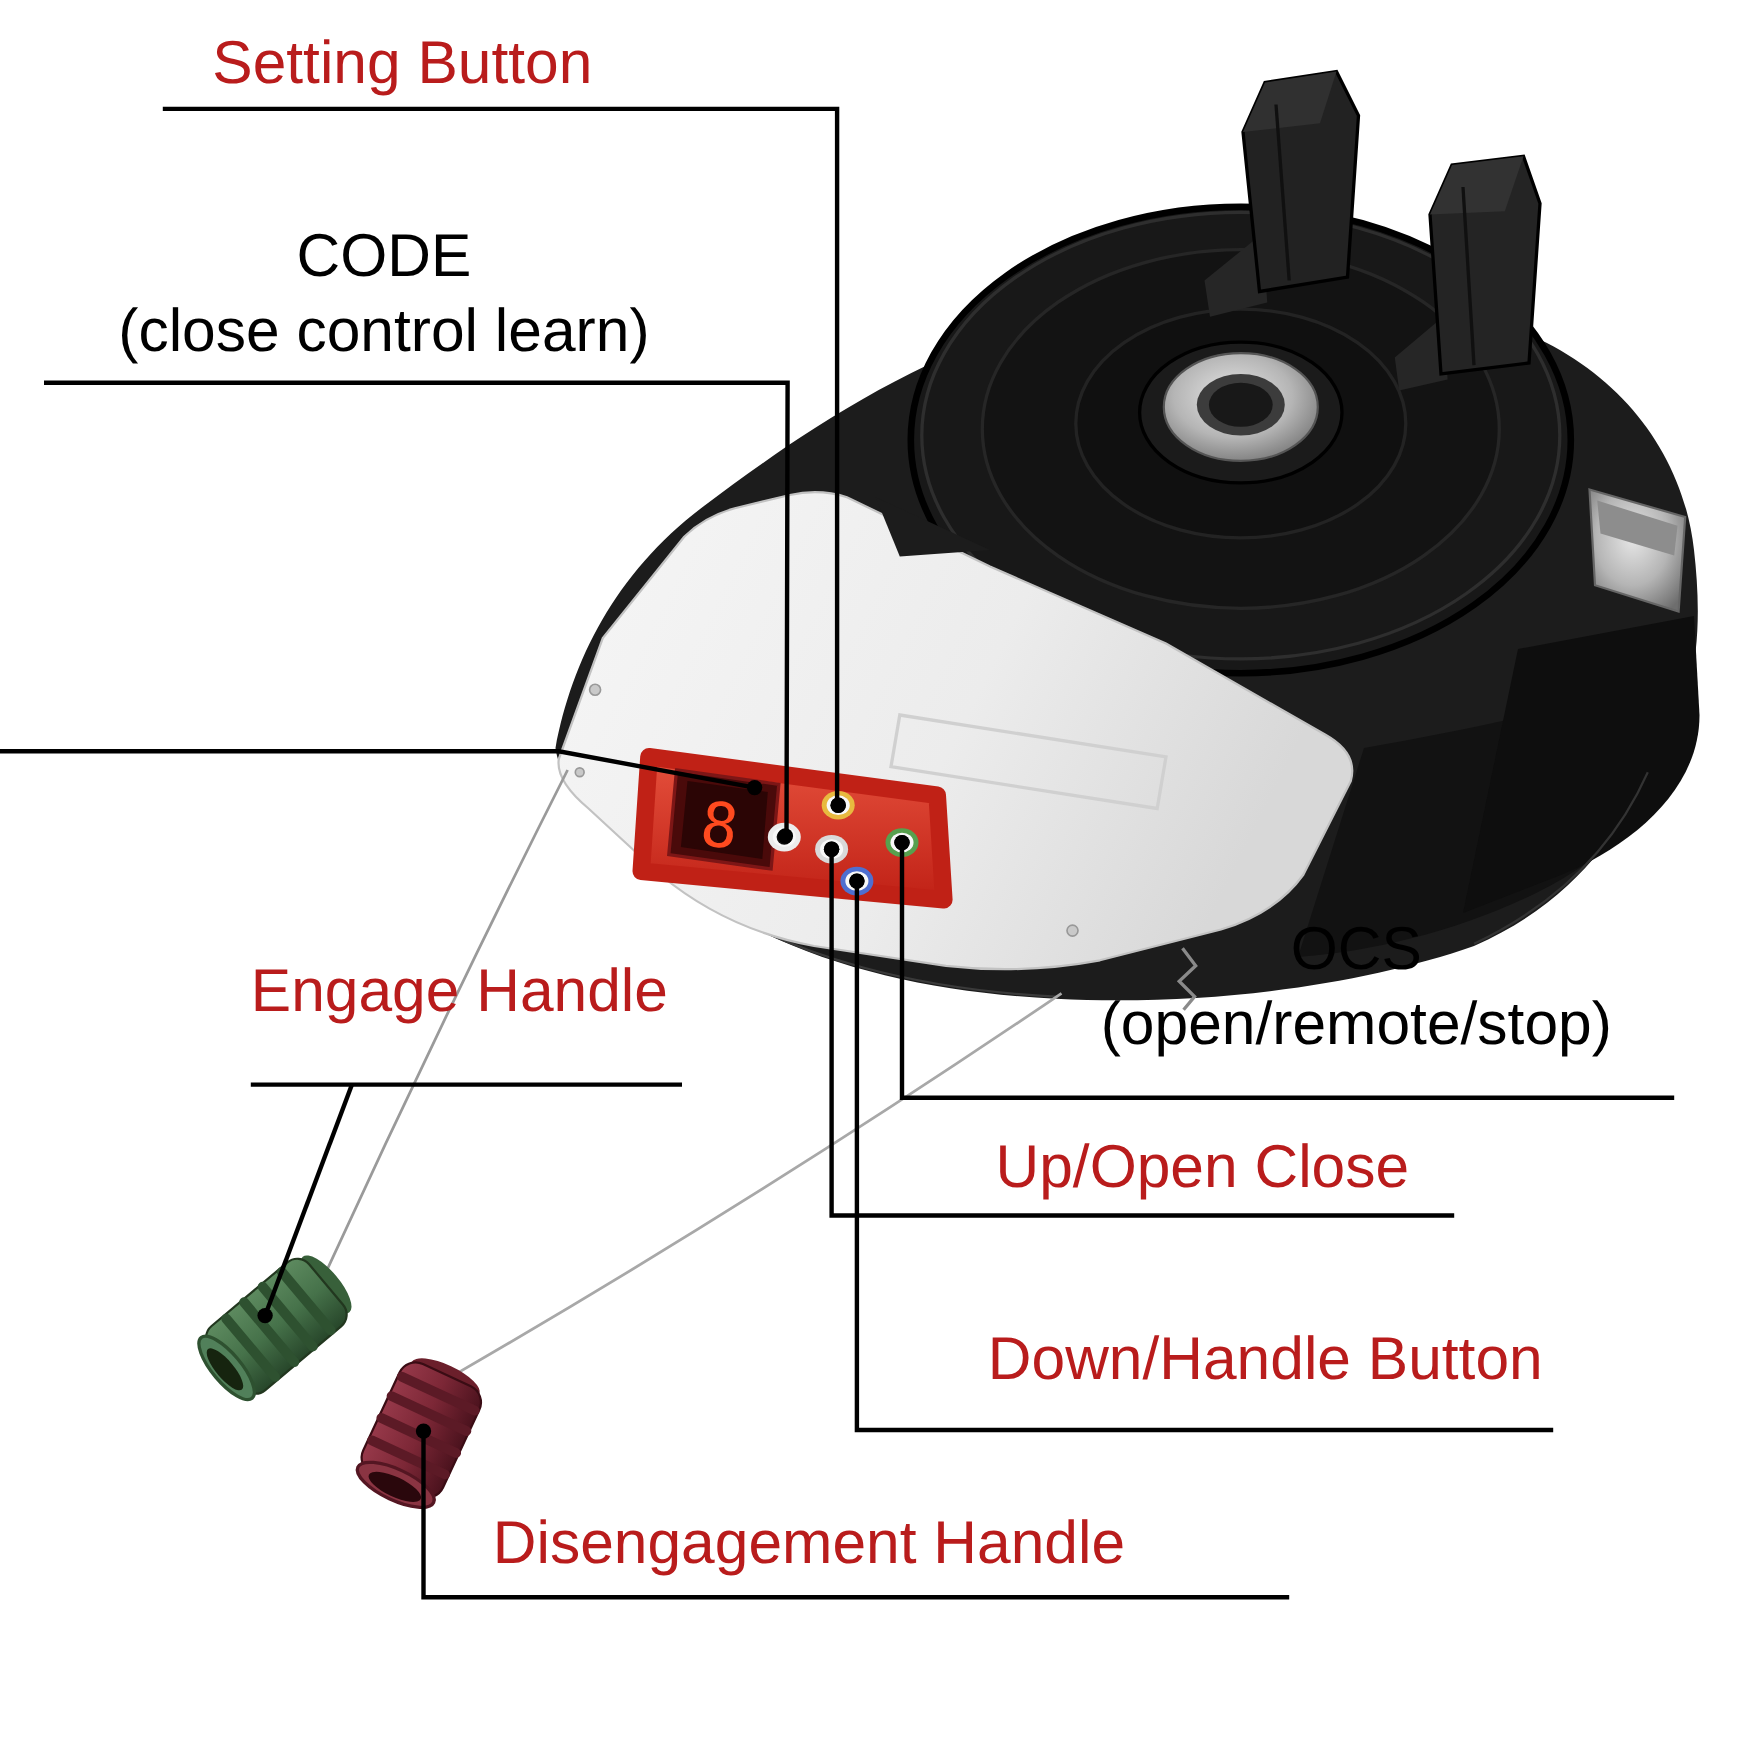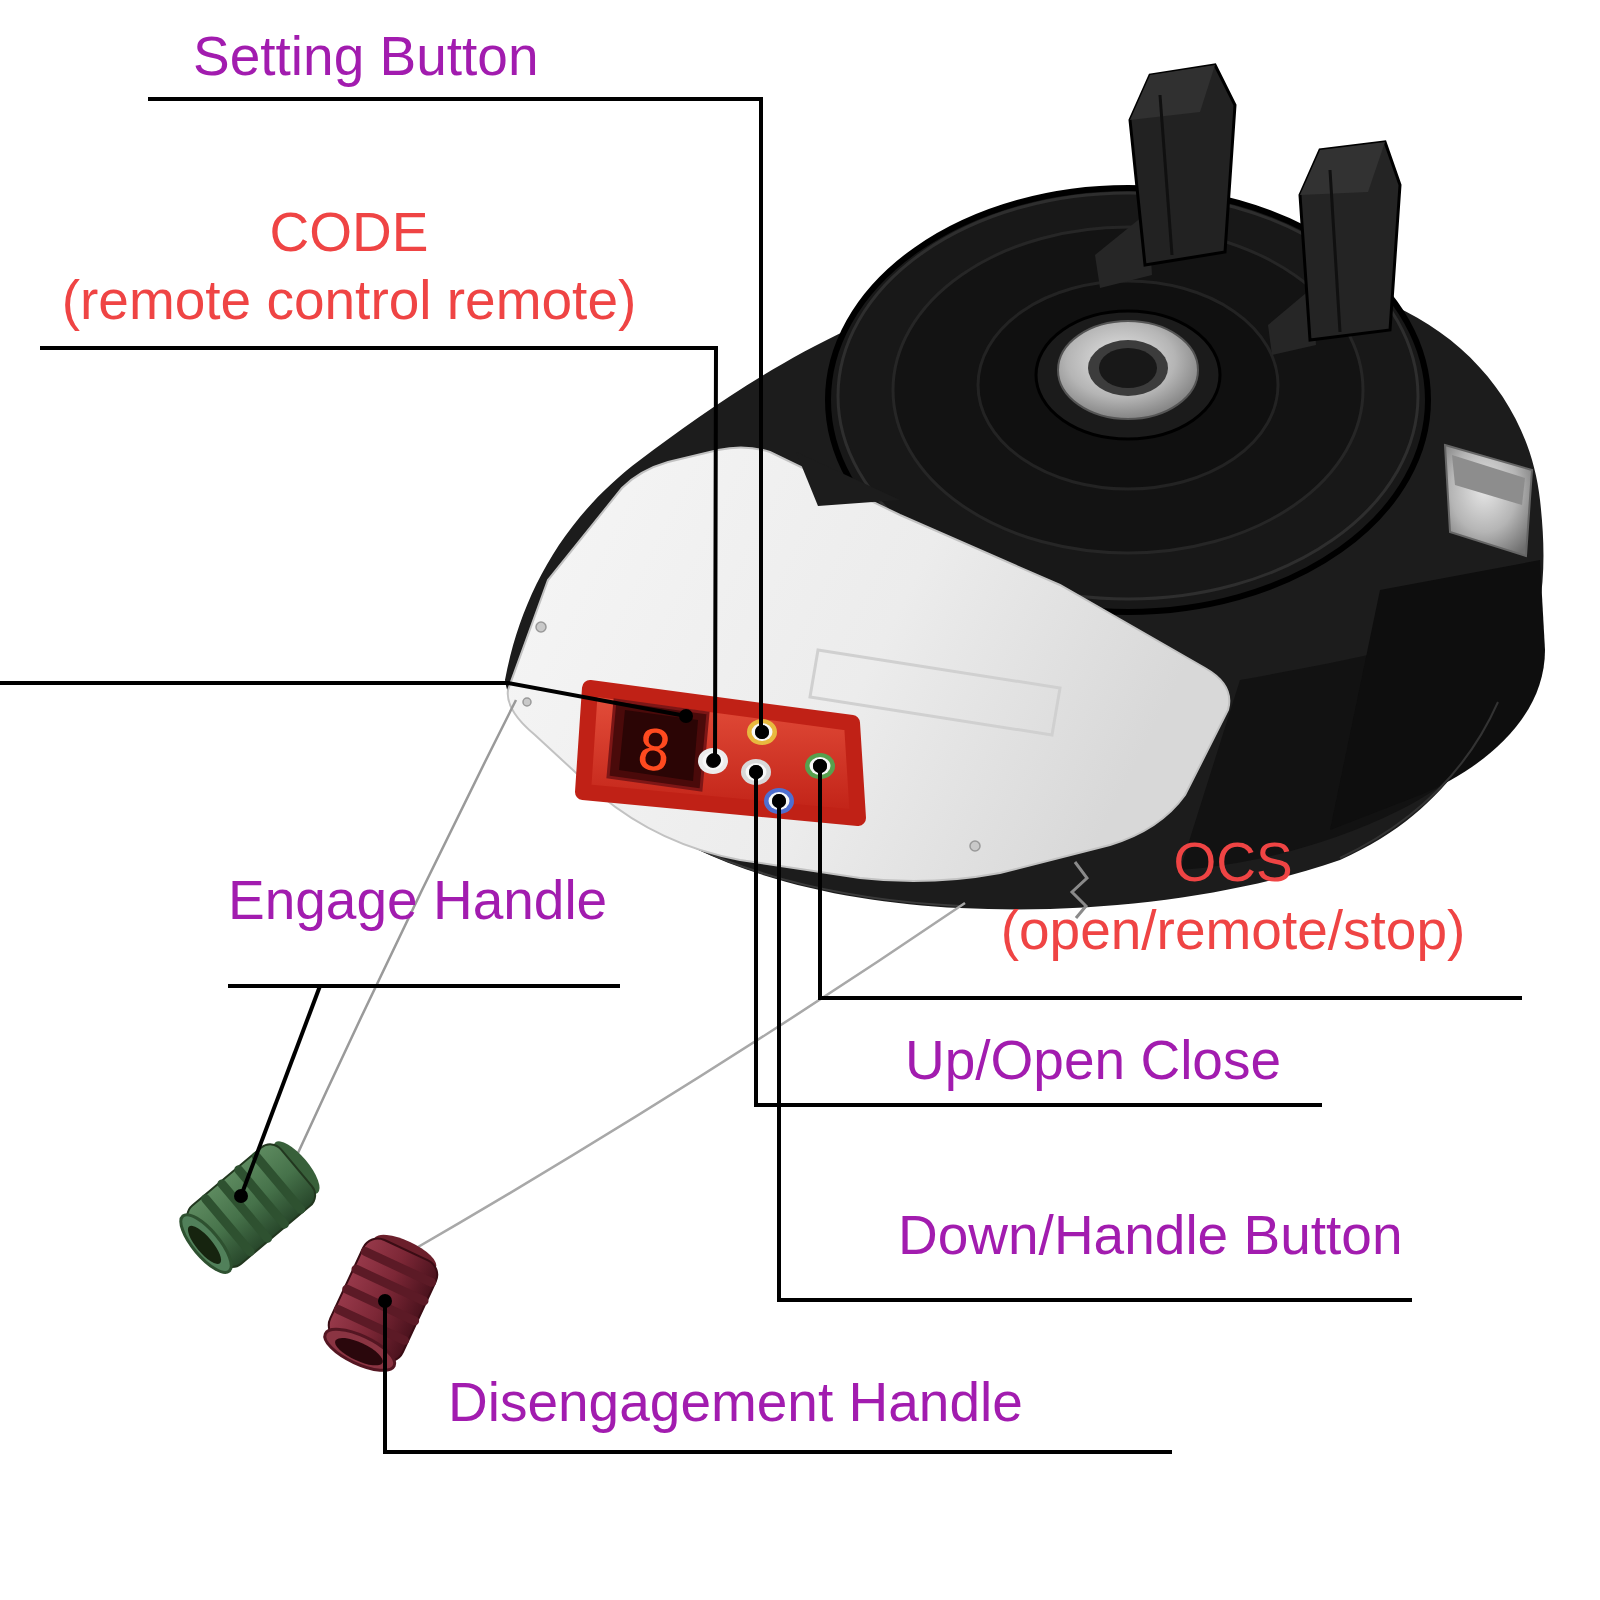--- a/index.html
+++ b/index.html
@@ -2,28 +2,28 @@
 <html><head>
 <meta charset="utf-8">
 <style>
   html,body { margin:0; padding:0; background:#ffffff; }
   .canvas { position:relative; width:1600px; height:1600px; background:#ffffff; overflow:hidden; }
   svg.art { position:absolute; left:0; top:0; }
   .label {
     position:absolute;
     font-family:"Liberation Sans", sans-serif;
     font-size:55px;
-    color:#a21caf;
+    color:#b91c1c;
     white-space:nowrap;
   }
   .label-group {
     position:absolute;
     font-family:"Liberation Sans", sans-serif;
     font-size:55px;
-    color:#ef4444;
+    color:#000000;
     text-align:center;
   }
   .label-group .line { line-height:68px; white-space:nowrap; }
 </style>
 </head>
 <body>
 
 <div class="canvas">
 
   <svg class="art" width="1600" height="1600" viewBox="0 0 1600 1600">
@@ -208,21 +208,21 @@
       <circle cx="820" cy="766" r="7"></circle>
       <circle cx="241" cy="1196" r="7"></circle>
       <circle cx="385" cy="1301" r="7"></circle>
     </g>
   </svg>
 
   <div class="label" style="left:193px; top:24px;">Setting Button</div>
 
   <div class="label-group" style="left:40px; top:198px; width:618px;">
     <div class="line">CODE</div>
-    <div class="line">(remote control remote)</div>
+    <div class="line">(close control learn)</div>
   </div>
 
 
   <div class="label" style="left:228px; top:868px;">Engage Handle</div>
 
   <div class="label-group" style="left:992px; top:828px; width:482px;">
     <div class="line">OCS</div>
     <div class="line">(open/remote/stop)</div>
   </div>
 

